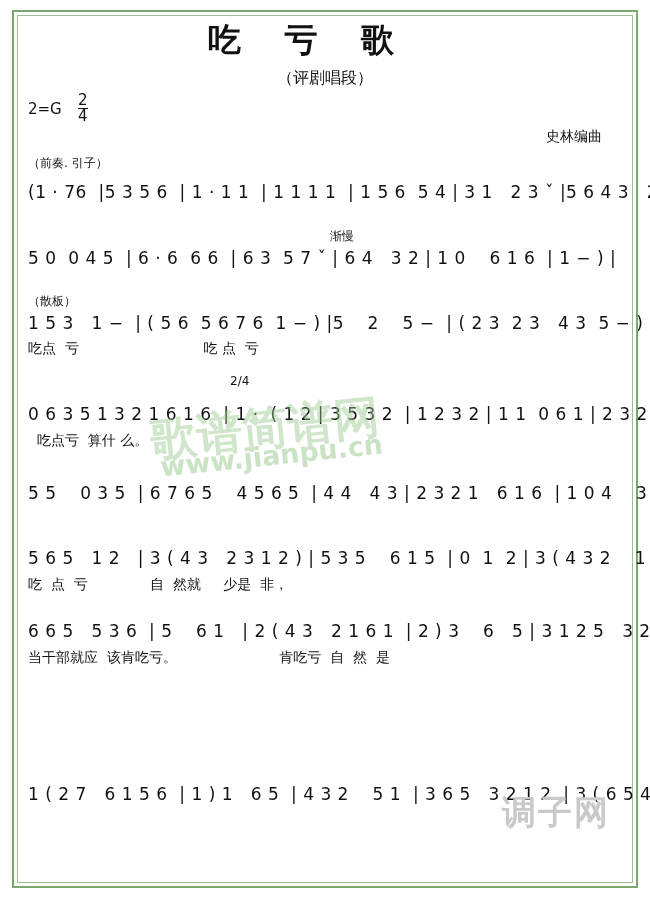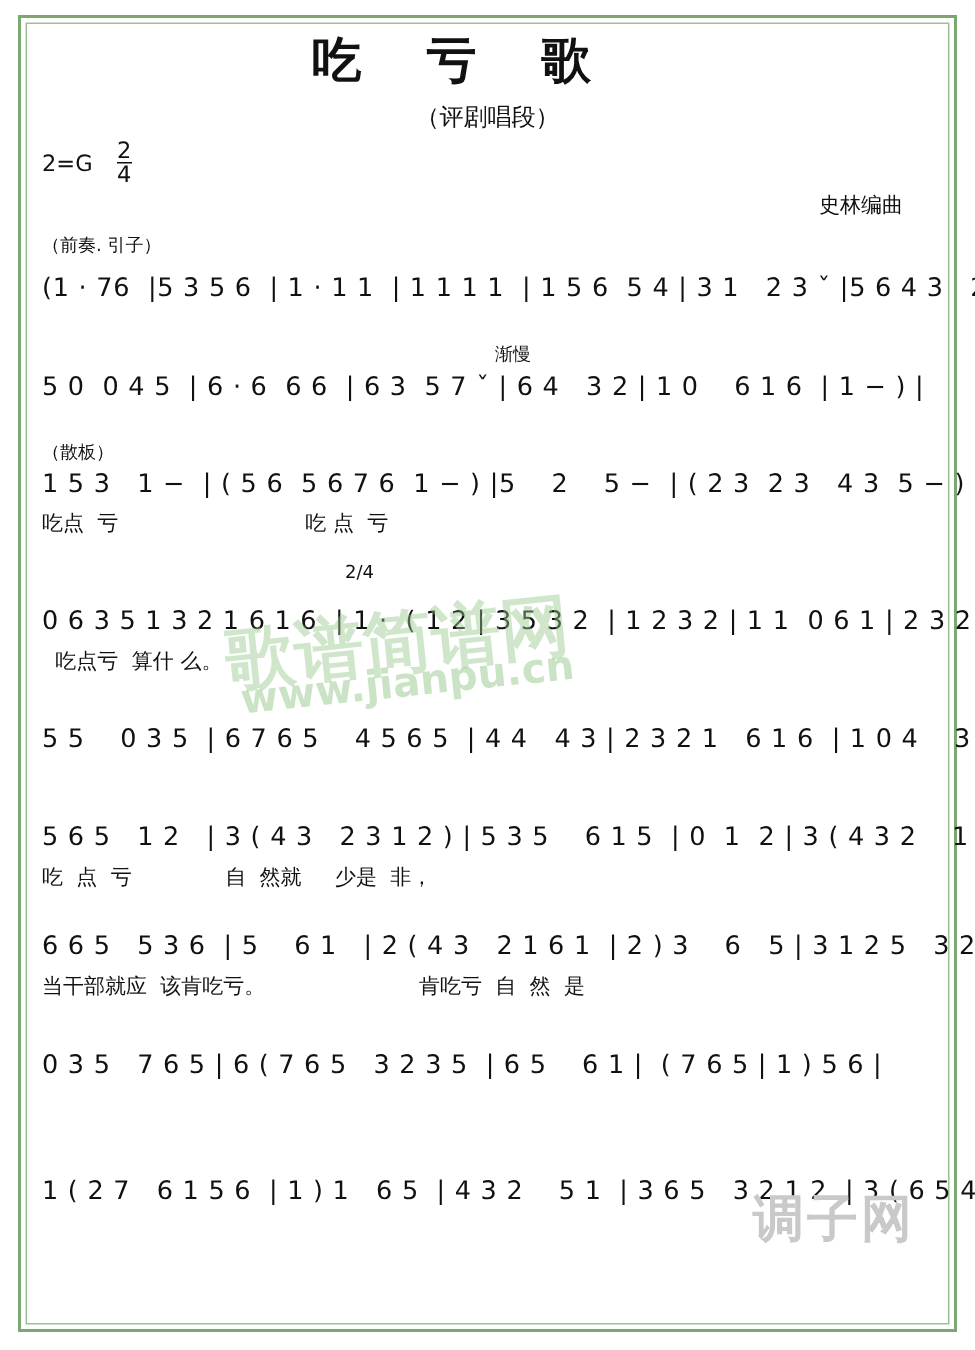--- a/index.html
+++ b/index.html
@@ -197,21 +197,20 @@
   <div class="lyric" style="top:432px;">  吃点亏  算什 么。</div>
 
   <div class="line" style="top:483px;">5 5    0 3 5  | 6 7 6 5    4 5 6 5  | 4 4   4 3 | 2 3 2 1   6 1 6  | 1 0 4    3 2 1 ) |</div>
 
   <div class="line" style="top:548px;">5 6 5   1 2   | 3 ( 4 3   2 3 1 2 ) | 5 3 5    6 1 5  | 0  1  2 | 3 ( 4 3 2    1 2 3 ) |</div>
   <div class="lyric" style="top:576px;">吃  点  亏              自  然就     少是  非，</div>
 
   <div class="line" style="top:621px;">6 6 5   5 3 6  | 5    6 1   | 2 ( 4 3   2 1 6 1  | 2 ) 3    6   5 | 3 1 2 5   3 2 1 |</div>
   <div class="lyric" style="top:649px;">当干部就应  该肯吃亏。                       肯吃亏  自  然  是</div>
 
-  <div class="line" style="top:700px;">0 3 5   7 6 5 | 6 ( 7 6 5   3 2 3 5  | 6 5    6 1 |  ( 7 6 5 | 1 ) 5 6 |</div>
 
   <div class="line" style="top:784px;">1 ( 2 7   6 1 5 6  | 1 ) 1   6 5  | 4 3 2    5 1  | 3 6 5   3 2 1 2  | 3 ( 6 5 4   3 2 1 2 |</div>
 
   <div class="wm-jianpu">歌谱简谱网</div>
   <div class="wm-url">www.jianpu.cn</div>
   <div class="wm-brand">调子网</div>
 
 </div>
 
 </body></html>

